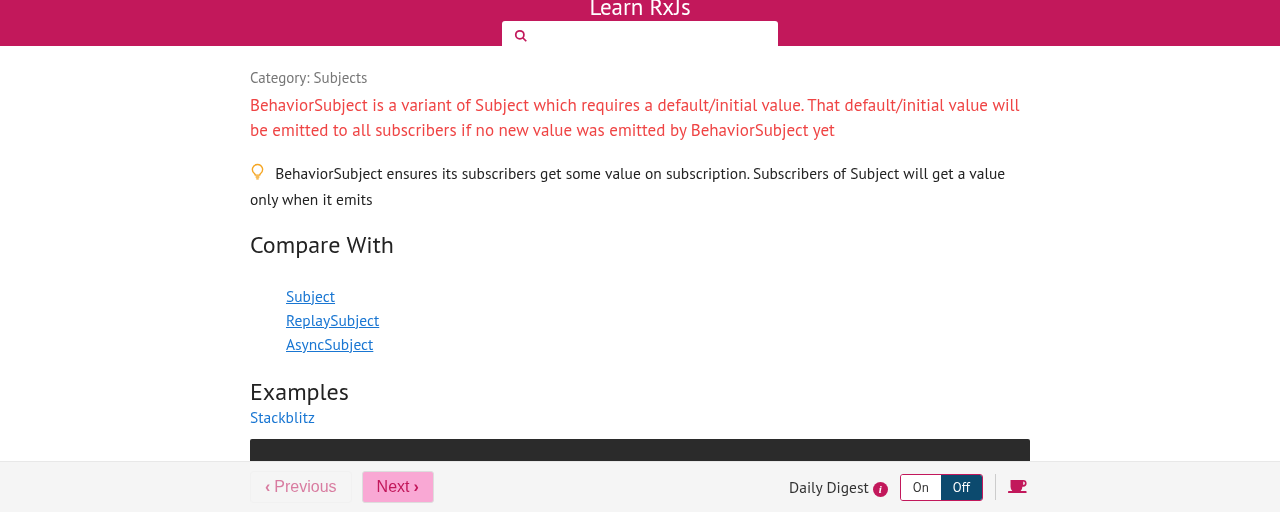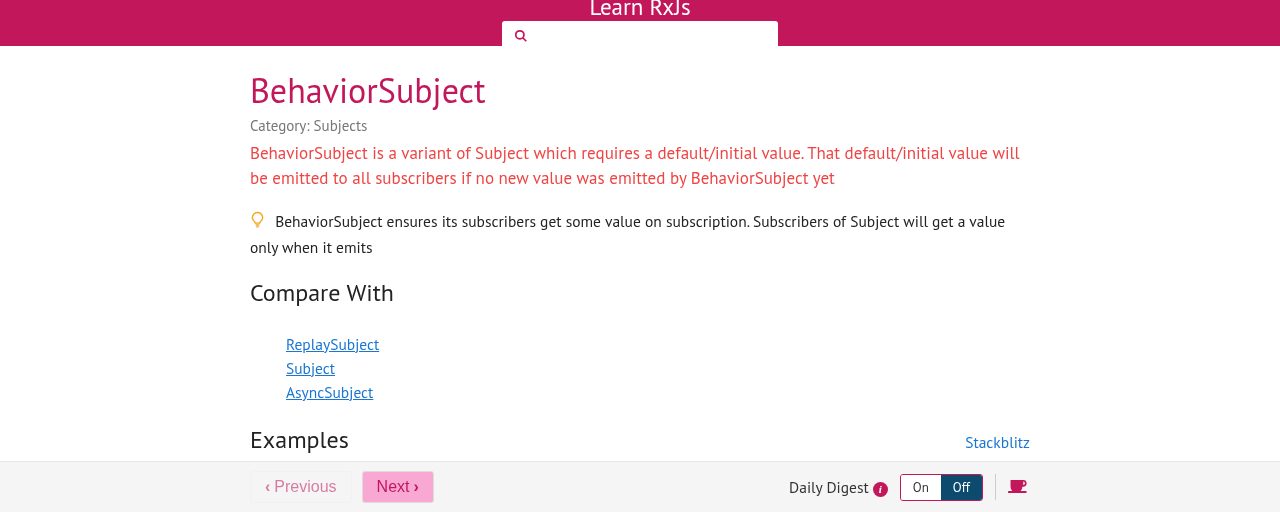--- a/index.html
+++ b/index.html
@@ -100,23 +100,23 @@
   .compare-list li {
     margin-bottom: 4px;
   }
   .compare-list a {
     color: #1976d2;
     text-decoration: underline;
     font-size: 15.5px;
   }
   .examples-row {
     display: flex;
-    justify-content: space-between;
     align-items: baseline;
     margin-bottom: 12px;
+    flex-direction: column;
   }
   .stackblitz-link {
     color: #1976d2;
     font-size: 15.5px;
     text-decoration: none;
   }
   .code-block {
     background: #2b2b2b;
     width: 100%;
     height: 60px;
@@ -228,37 +228,36 @@
             <circle cx="10" cy="10" r="7"></circle>
             <line x1="21" y1="21" x2="15" y2="15"></line>
           </svg>
       </span>
       <input class="search-input" placeholder="" style="">
     </div>
   </div>
 </div>
 
 <div class="content">
-  <h1 class="page-title">BehaviorSubject</h1>
   <div class="category">Category: Subjects</div>
   <p class="description">BehaviorSubject is a variant of Subject which requires a default/initial value. That default/initial value will be emitted to all subscribers if no new value was emitted by BehaviorSubject yet</p>
   <p class="tip">
     <span class="tip-icon">
       <svg width="15" height="18" viewBox="0 0 24 28" fill="none" stroke="currentColor" stroke-width="2.2">
         <path d="M9 22h6M10 25h4"></path>
         <path d="M12 2a8 8 0 0 0-5 14.3c.8.8 1.5 1.8 1.5 2.7h7c0-.9.7-1.9 1.5-2.7A8 8 0 0 0 12 2z"></path>
       </svg>
     </span>
     <span>BehaviorSubject ensures its subscribers get some value on subscription. Subscribers of Subject will get a value only when it emits</span>
   </p>
 
   <h2 class="section-h">Compare With</h2>
   <ul class="compare-list">
+    <li><a href="#">Subject</a></li>
     <li><a href="#">ReplaySubject</a></li>
-    <li><a href="#">Subject</a></li>
     <li><a href="#">AsyncSubject</a></li>
   </ul>
 
   <div class="examples-row">
     <h2 class="section-h" style="margin-bottom:0">Examples</h2>
     <a href="#" class="stackblitz-link">Stackblitz</a>
   </div>
   <div class="code-block"></div>
 </div>
 

